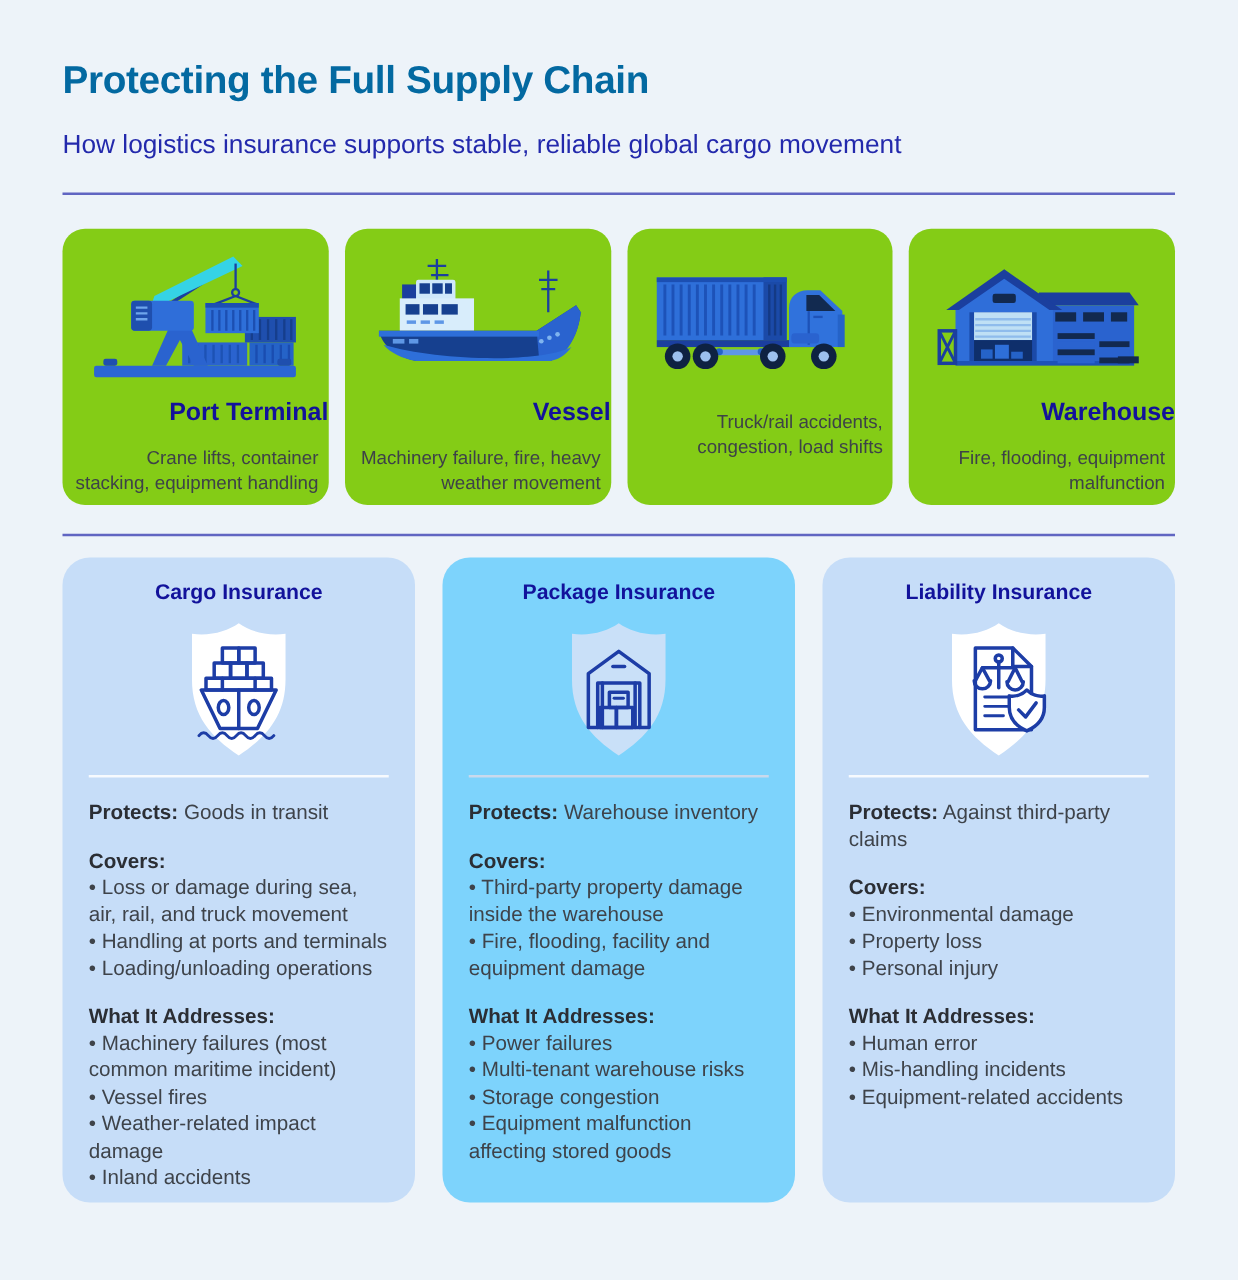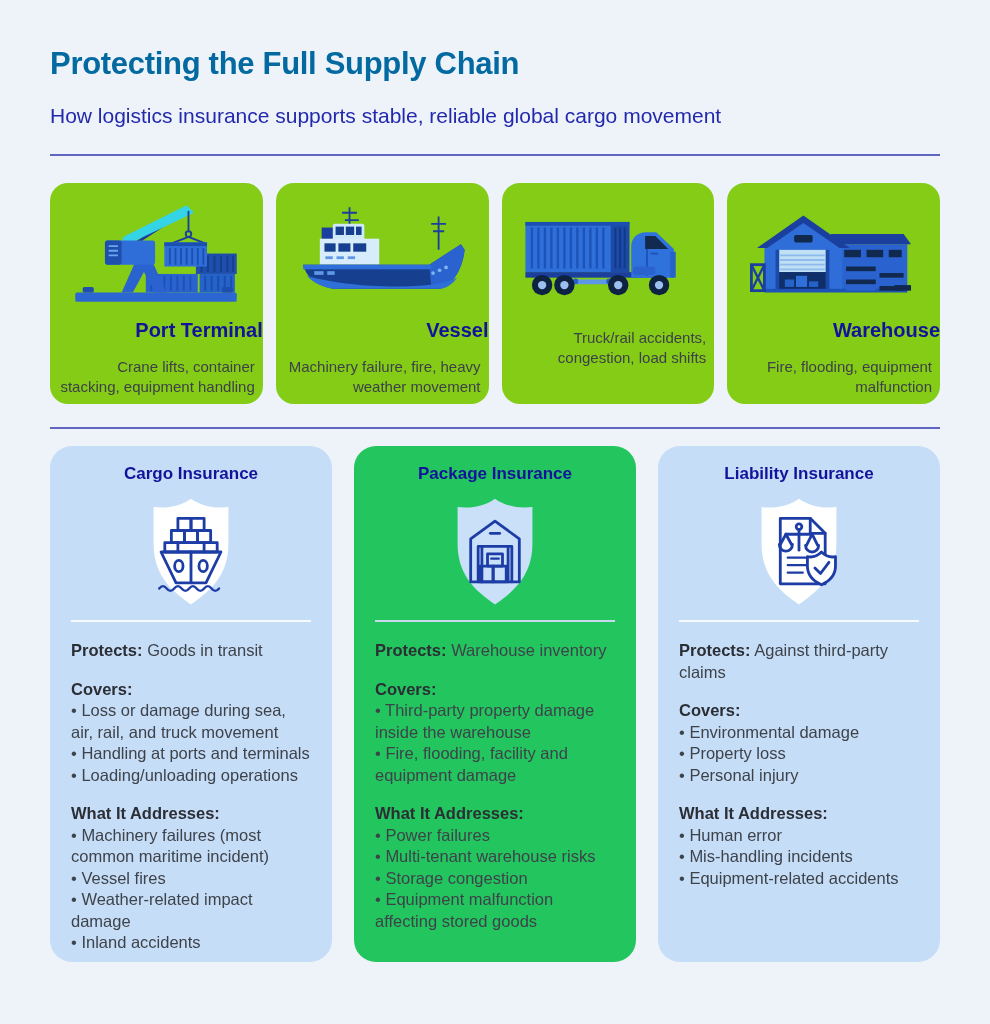--- a/index.html
+++ b/index.html
@@ -20,21 +20,21 @@
   .risk-illus { height:118px; display:flex; align-items:center; justify-content:center; }
   .risk-illus svg { display:block; }
   .risk-title { font-size:20px; font-weight:bold; color:#12129b; margin-top:6px; }
   .risk-desc { font-size:15px; color:#3d4248; line-height:1.32; margin-top:15px; padding:0 8px; }
 
   .rule2 { margin-top:23px; }
 
   .ins-row { display:flex; gap:22px; margin-top:17px; }
   .ins-card { flex:1; height:516px; border-radius:22px; padding:0 21px; }
   .ins-card.blue { background:#c6ddf8; }
-  .ins-card.white { background:#22c55e; }
+  .ins-card.white { background:#7dd3fc; }
   .ins-title { text-align:center; margin-top:18px; font-size:17px; font-weight:bold; color:#12129b; }
   .shield-wrap { width:116px; margin:8px auto 0; }
   .shield-wrap svg { display:block; }
   .blue .shield-bg { fill:#ffffff; }
   .white .shield-bg { fill:#c9e0f8; }
   .ins-divider { height:2px; margin-top:8px; }
   .blue .ins-divider { background:rgba(255,255,255,0.85); }
   .white .ins-divider { background:#c9d9ec; }
   .ins-body { margin-top:18px; font-size:16.5px; line-height:21.5px; color:#3e434a; }
   .sec { margin-bottom:17px; }

